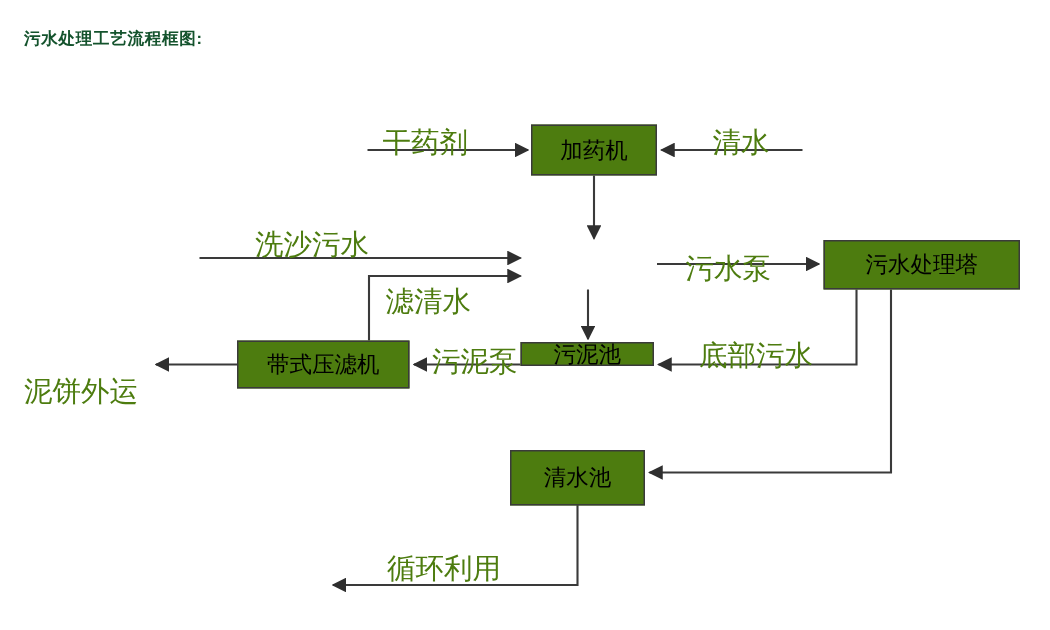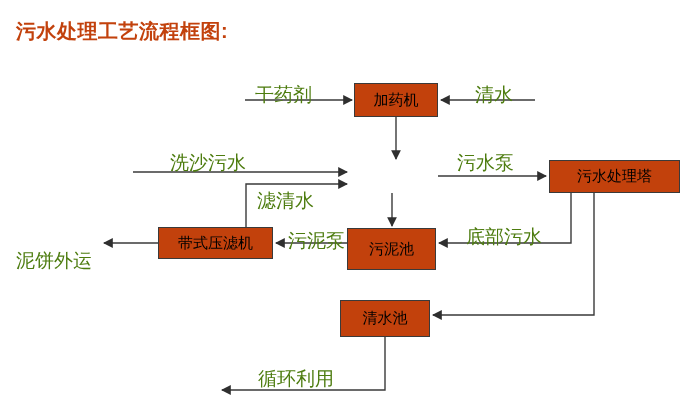--- a/index.html
+++ b/index.html
@@ -15,31 +15,31 @@
     position: relative;
     width: 700px;
     height: 420px;
     background: #ffffff;
     overflow: hidden;
   }
   #diagram-title {
     position: absolute;
     left: 16px;
     top: 18px;
-    font-size: 20px;
+    font-size: 11px;
     font-weight: bold;
     letter-spacing: 0.5px;
-    color: #c2410c;
+    color: #14532d;
     white-space: nowrap;
   }
   .node {
     position: absolute;
     box-sizing: border-box;
     border: 1px solid #3a3a3a;
-    background: #c2410c;
+    background: #4d7c0f;
     display: flex;
     align-items: center;
     justify-content: center;
     font-size: 15px;
     color: #000000;
     white-space: nowrap;
     z-index: 3;
   }
   .edge-label {
     position: absolute;
@@ -107,35 +107,35 @@
 
 
   <div class="node" style="left:158px; top:227px; width:115px; height:32px;">
     <span>带式压滤机</span>
   </div>
 
   <div class="node" style="left:549px; top:160px; width:131px; height:33px;">
     <span>污水处理塔</span>
   </div>
 
-  <div class="node" style="left:347px; top:228px; width:89px; height:42px;">
+  <div class="node" style="left:347px; top:228px; width:89px; height:16px;">
     <span>污泥池</span>
   </div>
 
   <div class="node" style="left:340px; top:300px; width:90px; height:37px;">
     <span>清水池</span>
   </div>
 
   <div class="edge-label" style="left:255px; top:82px;">干药剂</div>
 
   <div class="edge-label" style="left:475px; top:82px;">清水</div>
 
   <div class="edge-label" style="left:170px; top:150px;">洗沙污水</div>
 
-  <div class="edge-label" style="left:457px; top:150px;">污水泵</div>
+  <div class="edge-label" style="left:457px; top:166px;">污水泵</div>
 
   <div class="edge-label" style="left:257px; top:188px;">滤清水</div>
 
   <div class="edge-label" style="left:16px; top:228px;margin-top:20px;">泥饼外运</div>
 
   <div class="edge-label" style="left:288px; top:228px;">污泥泵</div>
 
   <div class="edge-label" style="left:466px; top:224px;text-align:right;">底部污水</div>
 
   <div class="edge-label" style="left:258px; top:366px;">循环利用</div>

